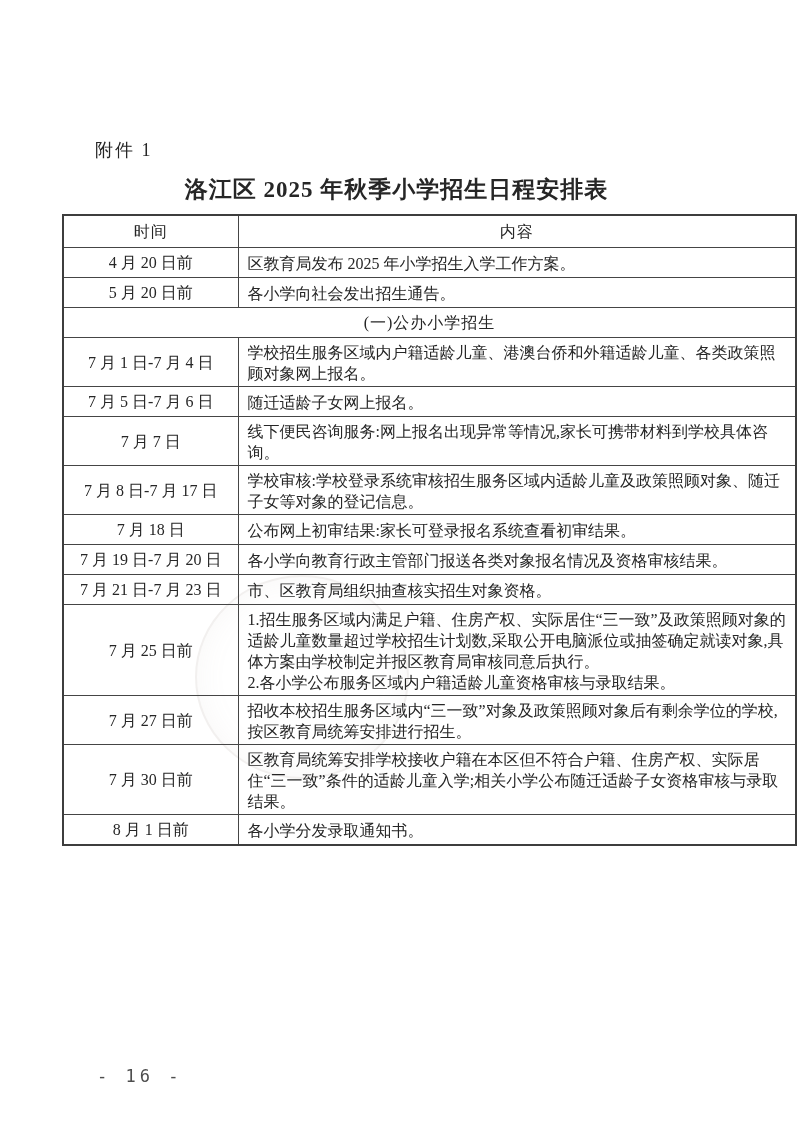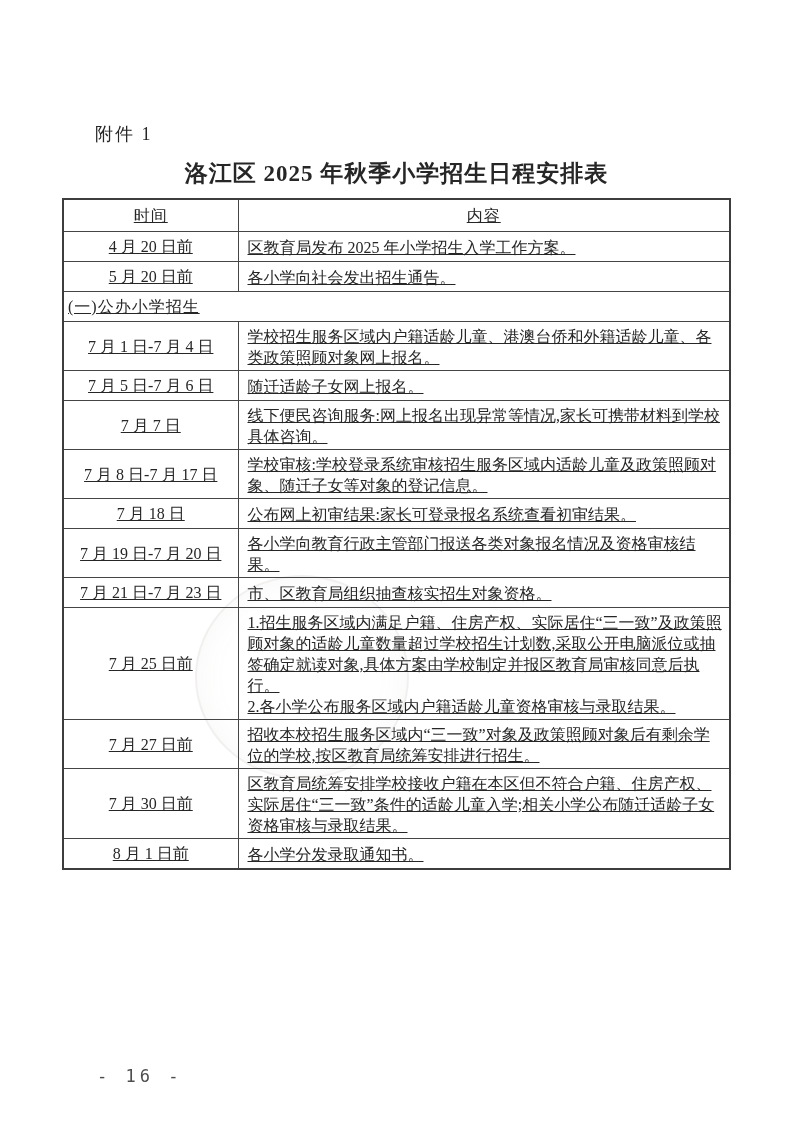--- a/index.html
+++ b/index.html
@@ -6,41 +6,40 @@
   body{
     width:800px;height:1131px;
     background:#ffffff;
     position:relative;
     font-family:"Liberation Serif","DejaVu Serif",serif;
     color:#262626;
     overflow:hidden;
   }
   .content{
     position:absolute;
-    left:62px; top:122px;
+    left:62px; top:138px;
     width:669px;
   }
   .attachment{
     font-size:18px;
     margin-left:33px;
     letter-spacing:2px;
   }
   .doc-title{
     text-align:center;
     font-size:23px;
     font-weight:700;
     letter-spacing:1px;
     margin-top:12px;
     margin-bottom:9px;
   }
   table.schedule{
     border-collapse:collapse;
-    width:669px;
+    width:735px;
     table-layout:fixed;
-    text-decoration:underline;
   }
   table.schedule col.c-time{width:175px;}
   table.schedule th, table.schedule td{
     border:1px solid #454545;
     font-size:16px;
     line-height:21px;
     vertical-align:middle;
     font-weight:400;
   }
   table.schedule{border:2px solid #3d3d3d;}
@@ -52,20 +51,21 @@
   td.time-cell{
     text-align:center;
     padding:4px 4px;
   }
   td.content-cell{
     text-align:left;
     padding:4px 6px 2px 9px;
     white-space:pre-wrap;
   }
   td.section-cell{
+    text-align:center;
     padding:4px 4px;
     letter-spacing:1px;
   }
   .seal-watermark{
     position:absolute;
     left:195px; top:575px;
     width:210px; height:200px;
     border-radius:50%;
     border:2px solid rgba(160,150,140,0.14);
     box-shadow:inset 0 0 30px rgba(160,150,140,0.08);

